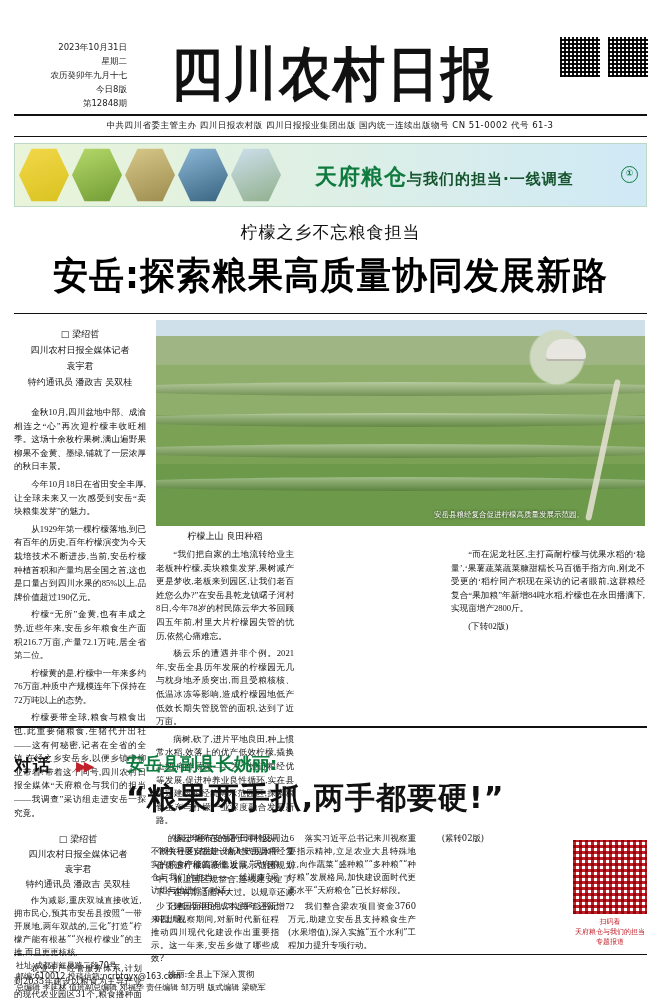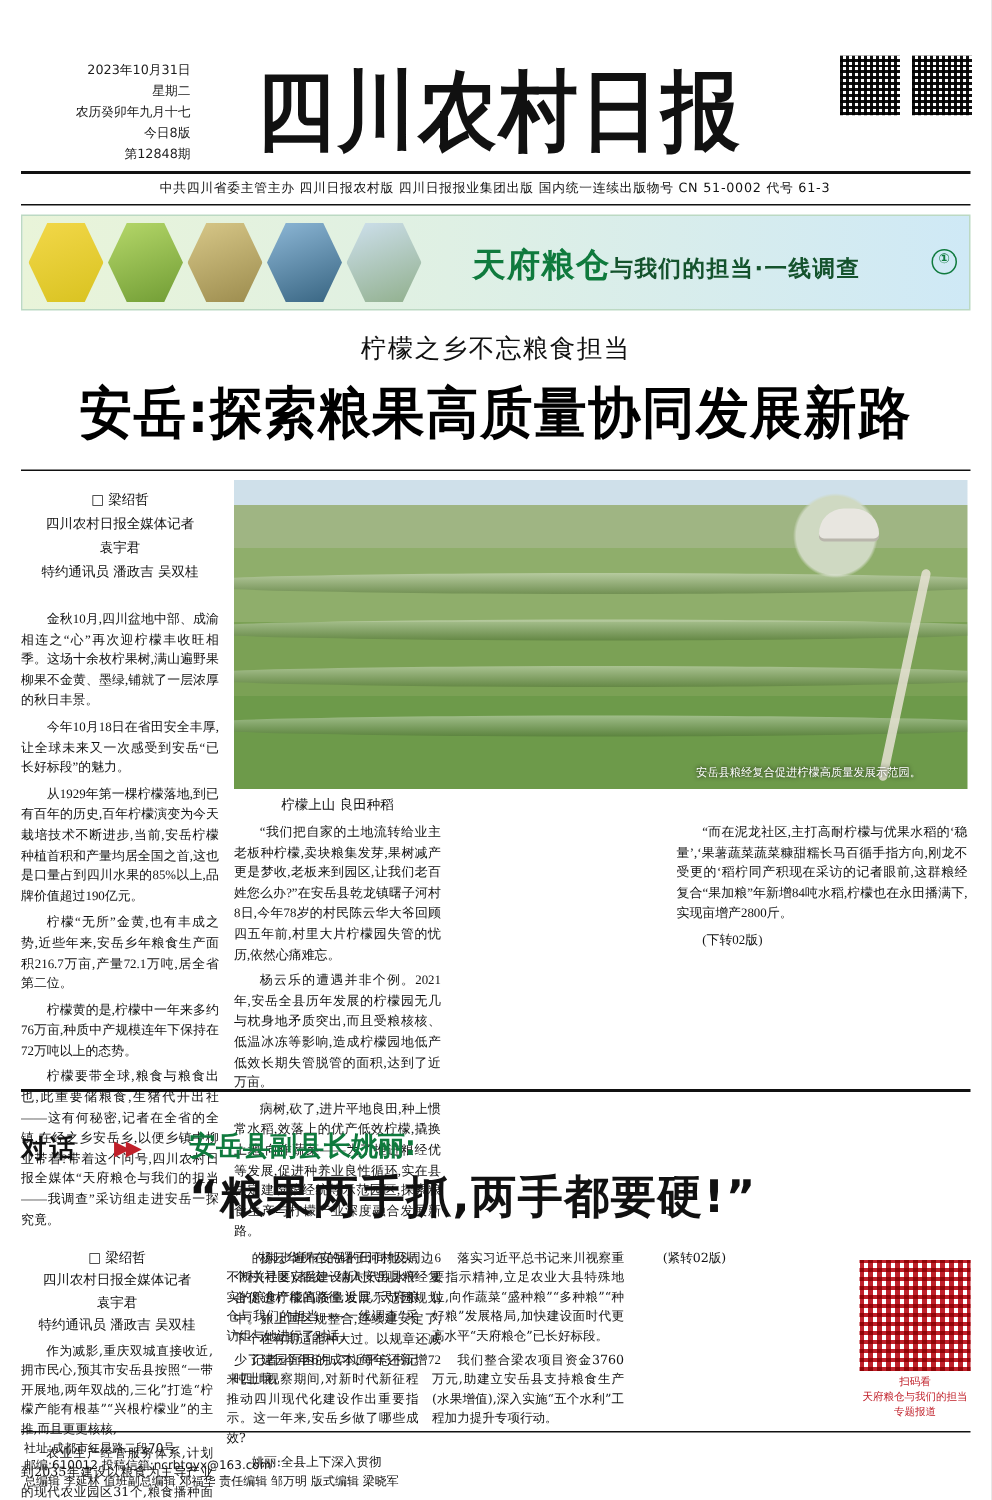--- a/index.html
+++ b/index.html
@@ -246,21 +246,21 @@
     width: 138px;
     text-align: center;
     font-size: 9px;
     color: #111;
   }
   .cap-right {
     position: absolute;
     left: 420px;
     top: 190px;
     width: 210px;
-    text-align: center;
+    text-align: left;
     font-size: 7.5px;
     color: #fff;
     text-shadow: 0 0 3px rgba(0,0,0,.9);
   }
 
   
   .sec-rule {
     border-top: 2px solid #111;
     margin: 0 14px;
   }
@@ -440,21 +440,21 @@
       <div class="terrace" style="top:60%"></div>
       <div class="terrace" style="top:76%"></div>
       <div class="road"></div>
       <div class="dome"></div>
     </div>
     <div class="cap-right">安岳县粮经复合促进柠檬高质量发展示范园。</div>
     <div class="cap-left">柠檬上山  良田种稻</div>
 
     <div class="col" id="col1">
         <p>金秋10月,四川盆地中部、成渝相连之“心”再次迎柠檬丰收旺相季。这场十余枚柠果树,满山遍野果柳果不金黄、墨绿,铺就了一层浓厚的秋日丰景。</p>
-        <p>今年10月18日在省田安全丰厚,让全球未来又一次感受到安岳“已长好标段”的魅力。</p>
+        <p>今年10月18日在省田安全丰厚,让全球未来又一次感受到安岳“卖块粮集发芽”的魅力。</p>
         <p>从1929年第一棵柠檬落地,到已有百年的历史,百年柠檬演变为今天栽培技术不断进步,当前,安岳柠檬种植首积和产量均居全国之首,这也是口量占到四川水果的85%以上,品牌价值超过190亿元。</p>
         <p>柠檬“无所”金黄,也有丰成之势,近些年来,安岳乡年粮食生产面积216.7万亩,产量72.1万吨,居全省第二位。</p>
         <p>柠檬黄的是,柠檬中一年来多约76万亩,种质中产规模连年下保持在72万吨以上的态势。</p>
         <p>柠檬要带全球,粮食与粮食出也,此重要储粮食,生猪代开出社——这有何秘密,记者在全省的全镇,在经之乡安岳乡,以便乡镇中柳业带着?带着这个问号,四川农村日报全媒体“天府粮仓与我们的担当——我调查”采访组走进安岳一探究竟。</p>
       </div>
     <div class="col" id="col2">
         <p>“我们把自家的土地流转给业主老板种柠檬,卖块粮集发芽,果树减产更是梦收,老板来到园区,让我们老百姓您么办?”在安岳县乾龙镇曙子河村8日,今年78岁的村民陈云华大爷回顾四五年前,村里大片柠檬园失管的忧历,依然心痛难忘。</p>
         <p>杨云乐的遭遇并非个例。2021年,安岳全县历年发展的柠檬园无几与枕身地矛质突出,而且受粮核核、低温冰冻等影响,造成柠檬园地低产低效长期失管脱管的面积,达到了近万亩。</p>
         <p>病树,砍了,进片平地良田,种上惯常水稻,效落上的优产低效柠檬,撬换土地,向作蔬菜——为了推进粮经优等发展,促进种养业良性循环,实在县决定建设粮经统等示范园区,探索粮食生产与柠檬产业深度融合发展新路。</p>
         <p>杨云华所在的曙子河村及周边6个村(社区),都统一纳入安岳县粮经复合促进柠檬高质量发展示范园规划中。旅上国区规整合,连续建安定了,下个在有期适能种大过。以规章还减少了建园面困的成本,每年还新增72吨土壤。</p>

